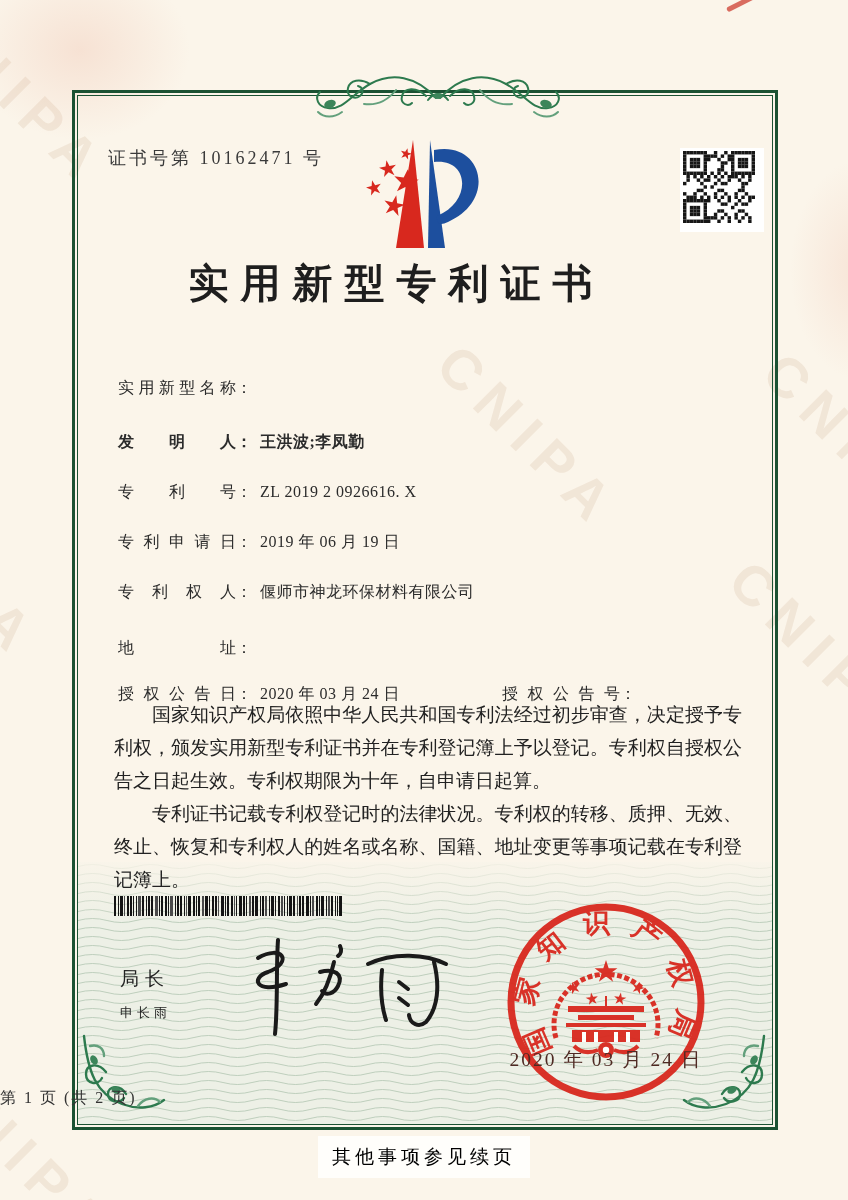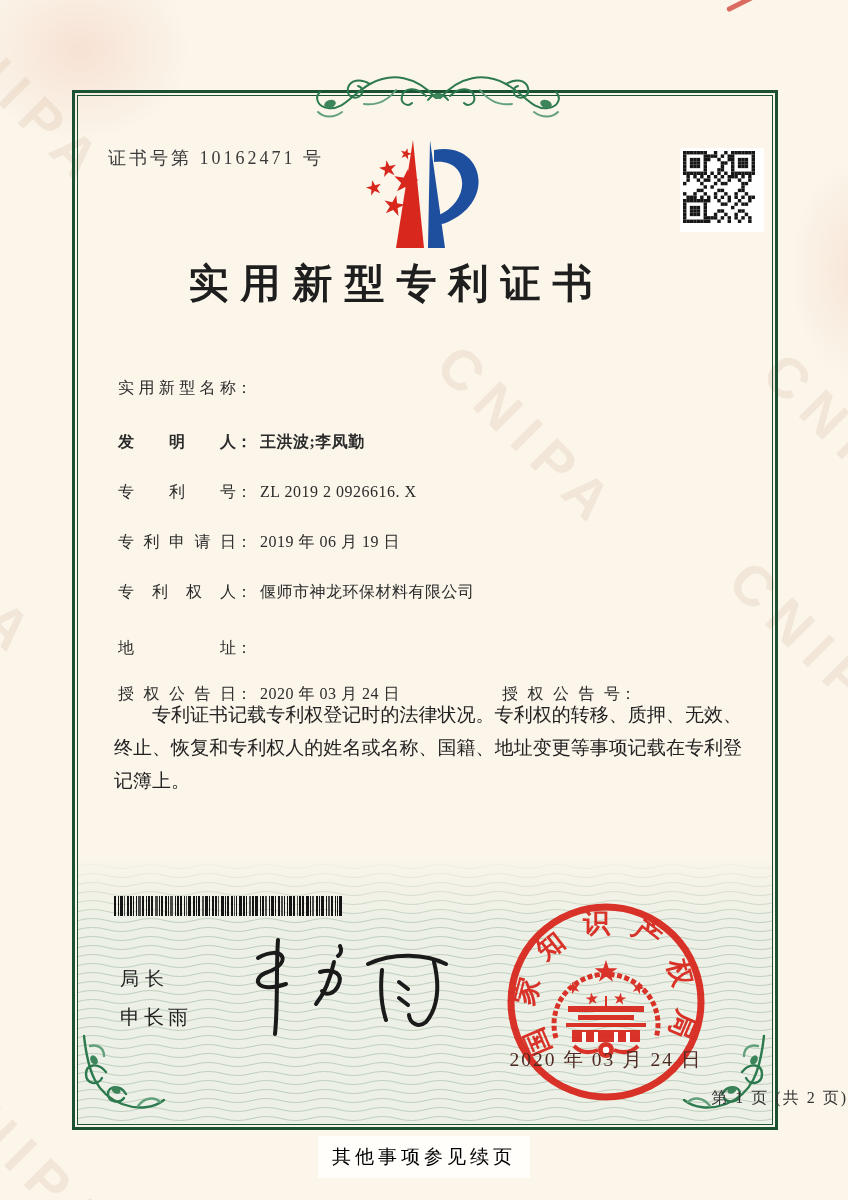--- a/index.html
+++ b/index.html
@@ -67,26 +67,26 @@
   .mt30{margin-top:30px;font-weight:bold;} .mt26{margin-top:26px;} .mt32{margin-top:32px;} .mt22{margin-top:22px;}
   
   .paras{position:absolute;left:114px;top:698px;width:628px;font-size:19px;line-height:33px;
     text-align:justify;color:#222;}
   .paras p{margin:0;text-indent:2em;}
   
   .barcode{position:absolute;left:114px;top:896px;width:230px;height:20px;}
   .barcode svg{display:block;width:230px;height:20px;}
   
   .sig-title{position:absolute;left:120px;top:966px;font-size:19px;letter-spacing:6px;color:#222;}
-  .sig-name{position:absolute;left:120px;top:1004px;font-size:20px;letter-spacing:4px;color:#222;}
+  .sig-name{position:absolute;left:120px;top:1004px;font-size:13px;letter-spacing:4px;color:#222;}
   .sig-script{position:absolute;left:242px;top:928px;width:220px;height:120px;}
   
   .seal{position:absolute;left:504px;top:900px;width:204px;height:204px;opacity:0.95;}
   
-  .page-num{position:absolute;left:0;top:1088px;width:848px;text-align:right;
+  .page-num{position:absolute;left:0;top:1088px;width:848px;text-align:left;
     font-size:16px;letter-spacing:2px;color:#333;}
   .note-box{
     position:absolute;left:50%;top:1136px;transform:translateX(-50%);
     background:#fffefb;padding:8px 14px;font-size:19px;letter-spacing:4px;color:#000000;
   }
   
   .orn-top{position:absolute;left:308px;top:60px;width:260px;height:68px;}
   .orn-bl{position:absolute;left:76px;top:1032px;width:92px;height:92px;}
   .orn-br{position:absolute;left:680px;top:1032px;width:92px;height:92px;}
 </style>
@@ -436,20 +436,21 @@
   <div class="frow mt22">
     <span class="flabel">授权公告日</span>
       <span class="fcolon">：</span>
     <span class="fvalue fvalue1">2020 年 03 月 24 日</span>
     <span class="flabel flabel2">授权公告号</span>
       <span class="fcolon">：</span>
   </div>
 </div>
 
 <div class="paras">
+  <p>国家知识产权局依照中华人民共和国专利法经过初步审查，决定授予专利权，颁发实用新型专利证书并在专利登记簿上予以登记。专利权自授权公告之日起生效。专利权期限为十年，自申请日起算。</p>
   <p>专利证书记载专利权登记时的法律状况。专利权的转移、质押、无效、终止、恢复和专利权人的姓名或名称、国籍、地址变更等事项记载在专利登记簿上。</p>
 </div>
 
 <div class="barcode">
   <svg id="bc-svg" viewBox="0 0 230 20" preserveAspectRatio="none" xmlns="http://www.w3.org/2000/svg">
       <rect x="0" y="0" width="2" height="20" fill="#141414"></rect>
       <rect x="4" y="0" width="1" height="20" fill="#141414"></rect>
       <rect x="6" y="0" width="3" height="20" fill="#141414"></rect>
       <rect x="10" y="0" width="1" height="20" fill="#4a4a4a"></rect>
       <rect x="13" y="0" width="2" height="20" fill="#141414"></rect>

